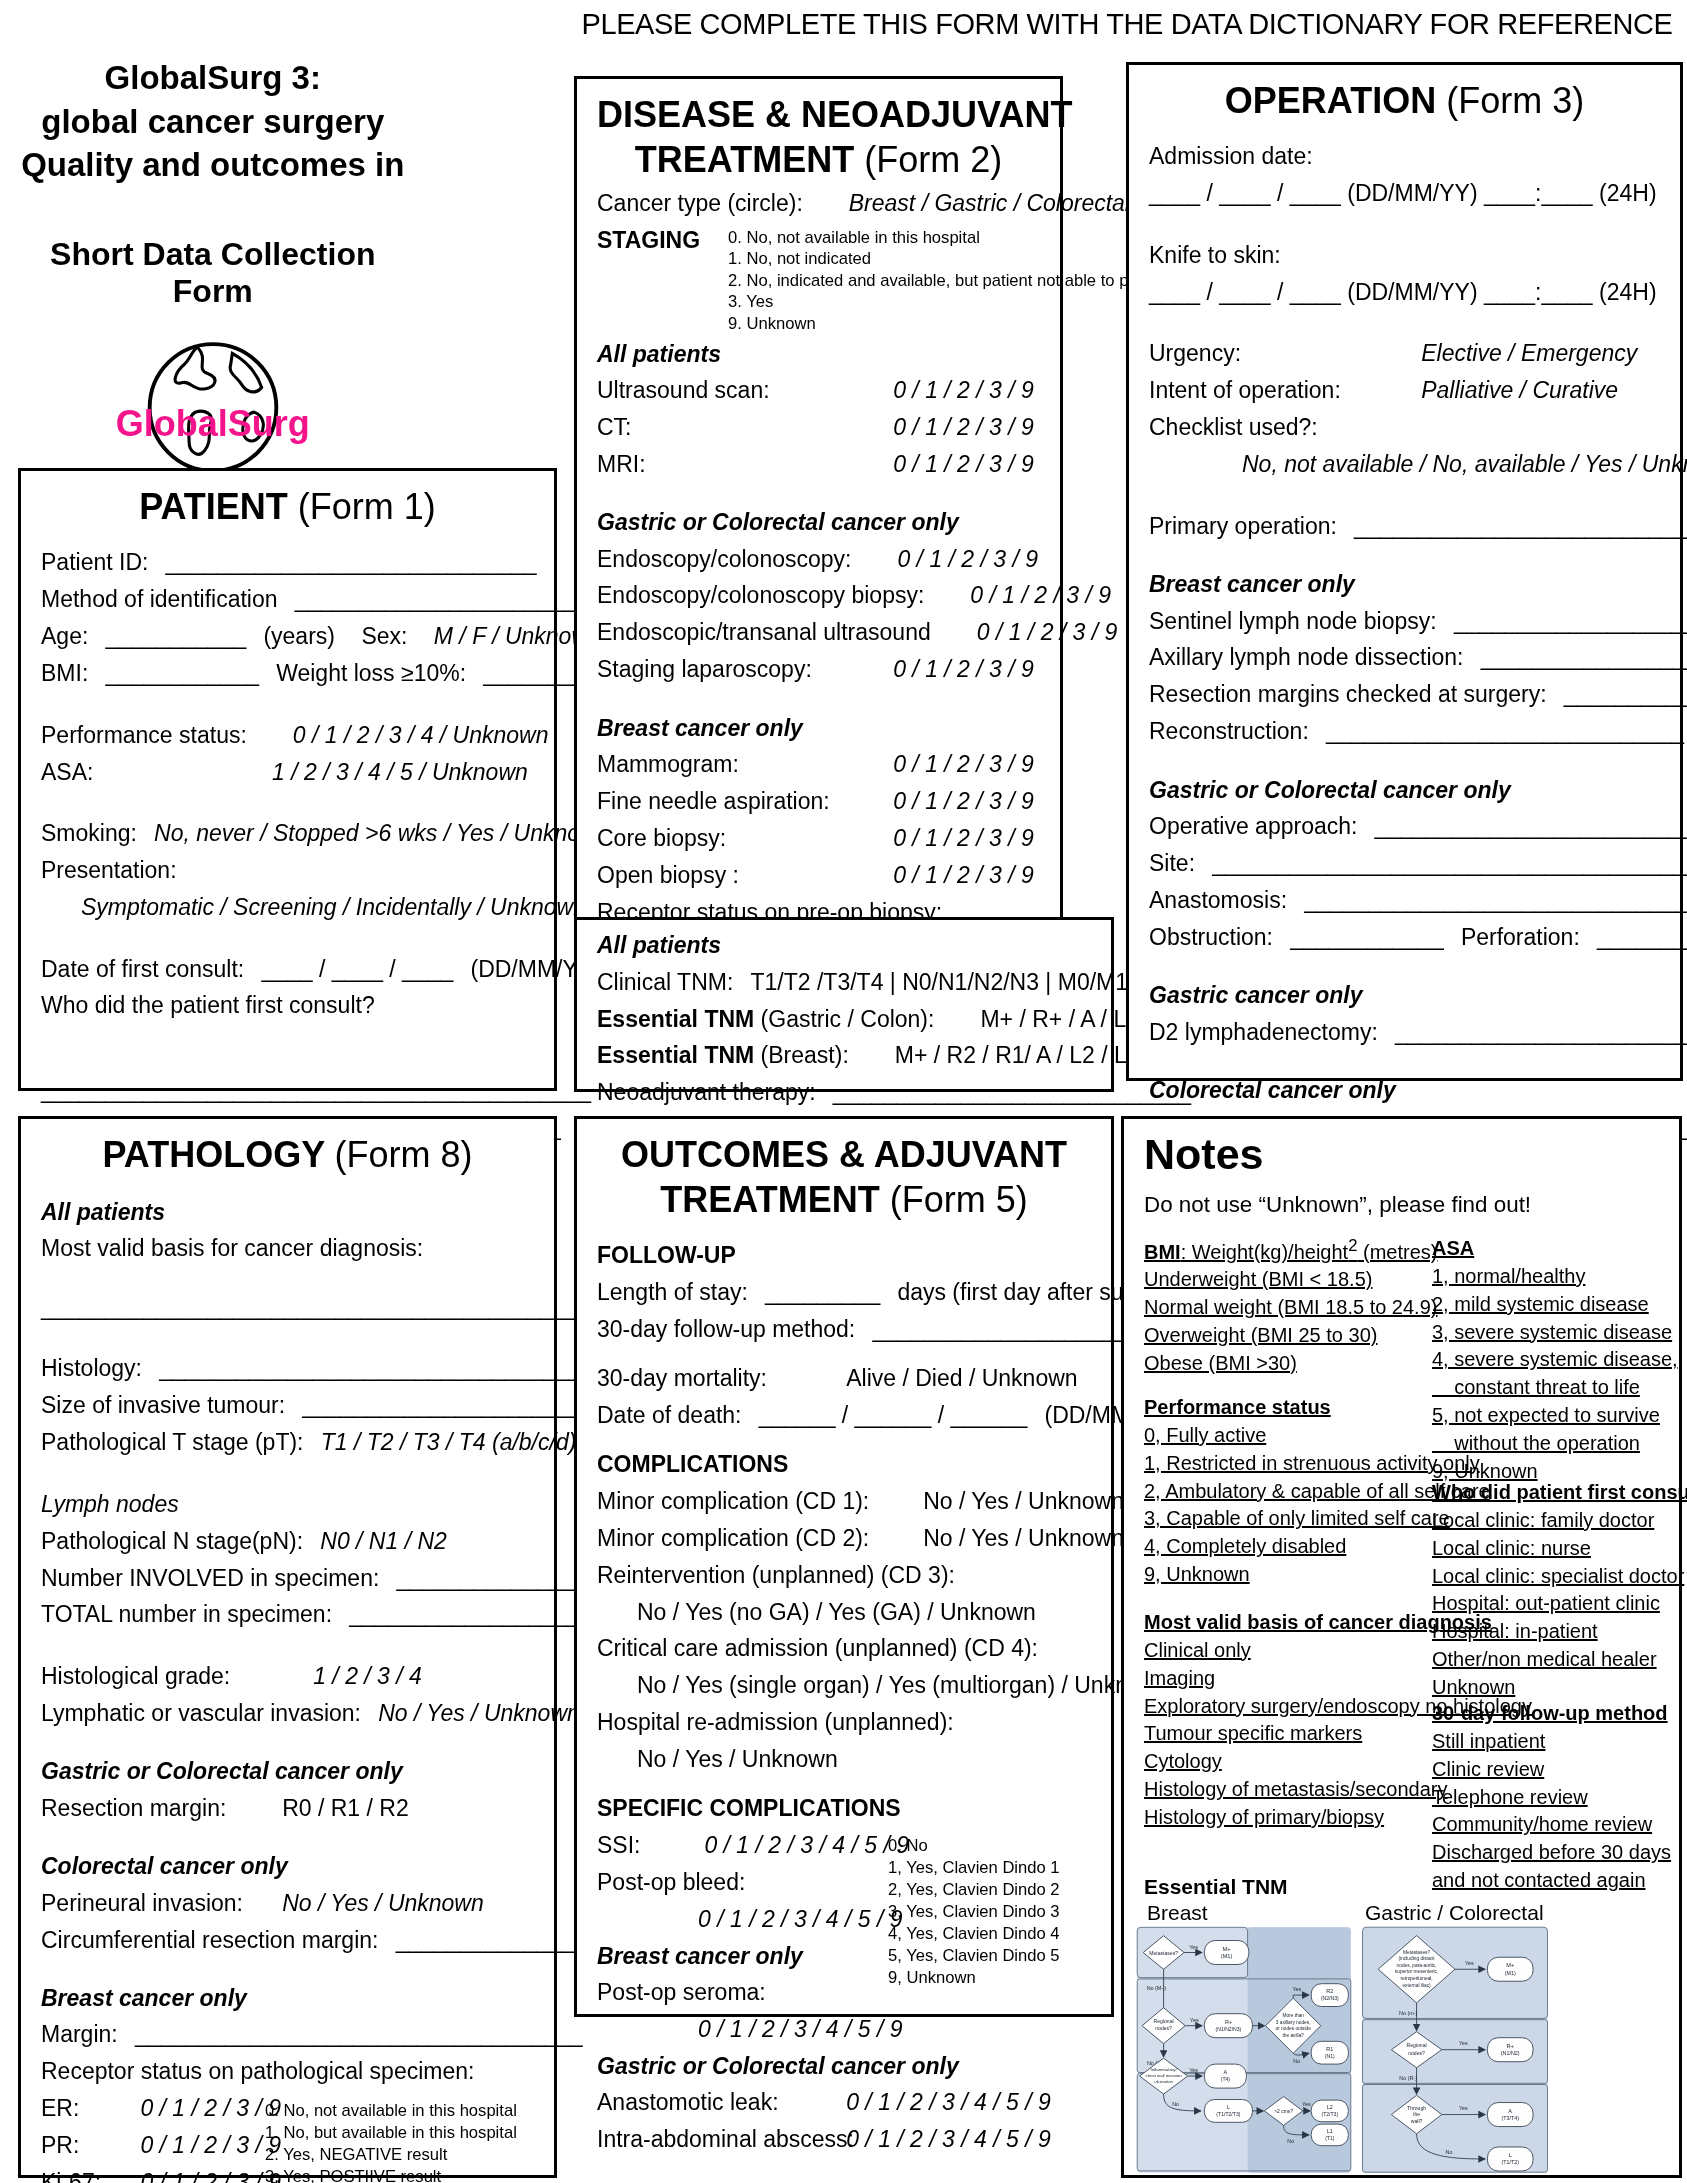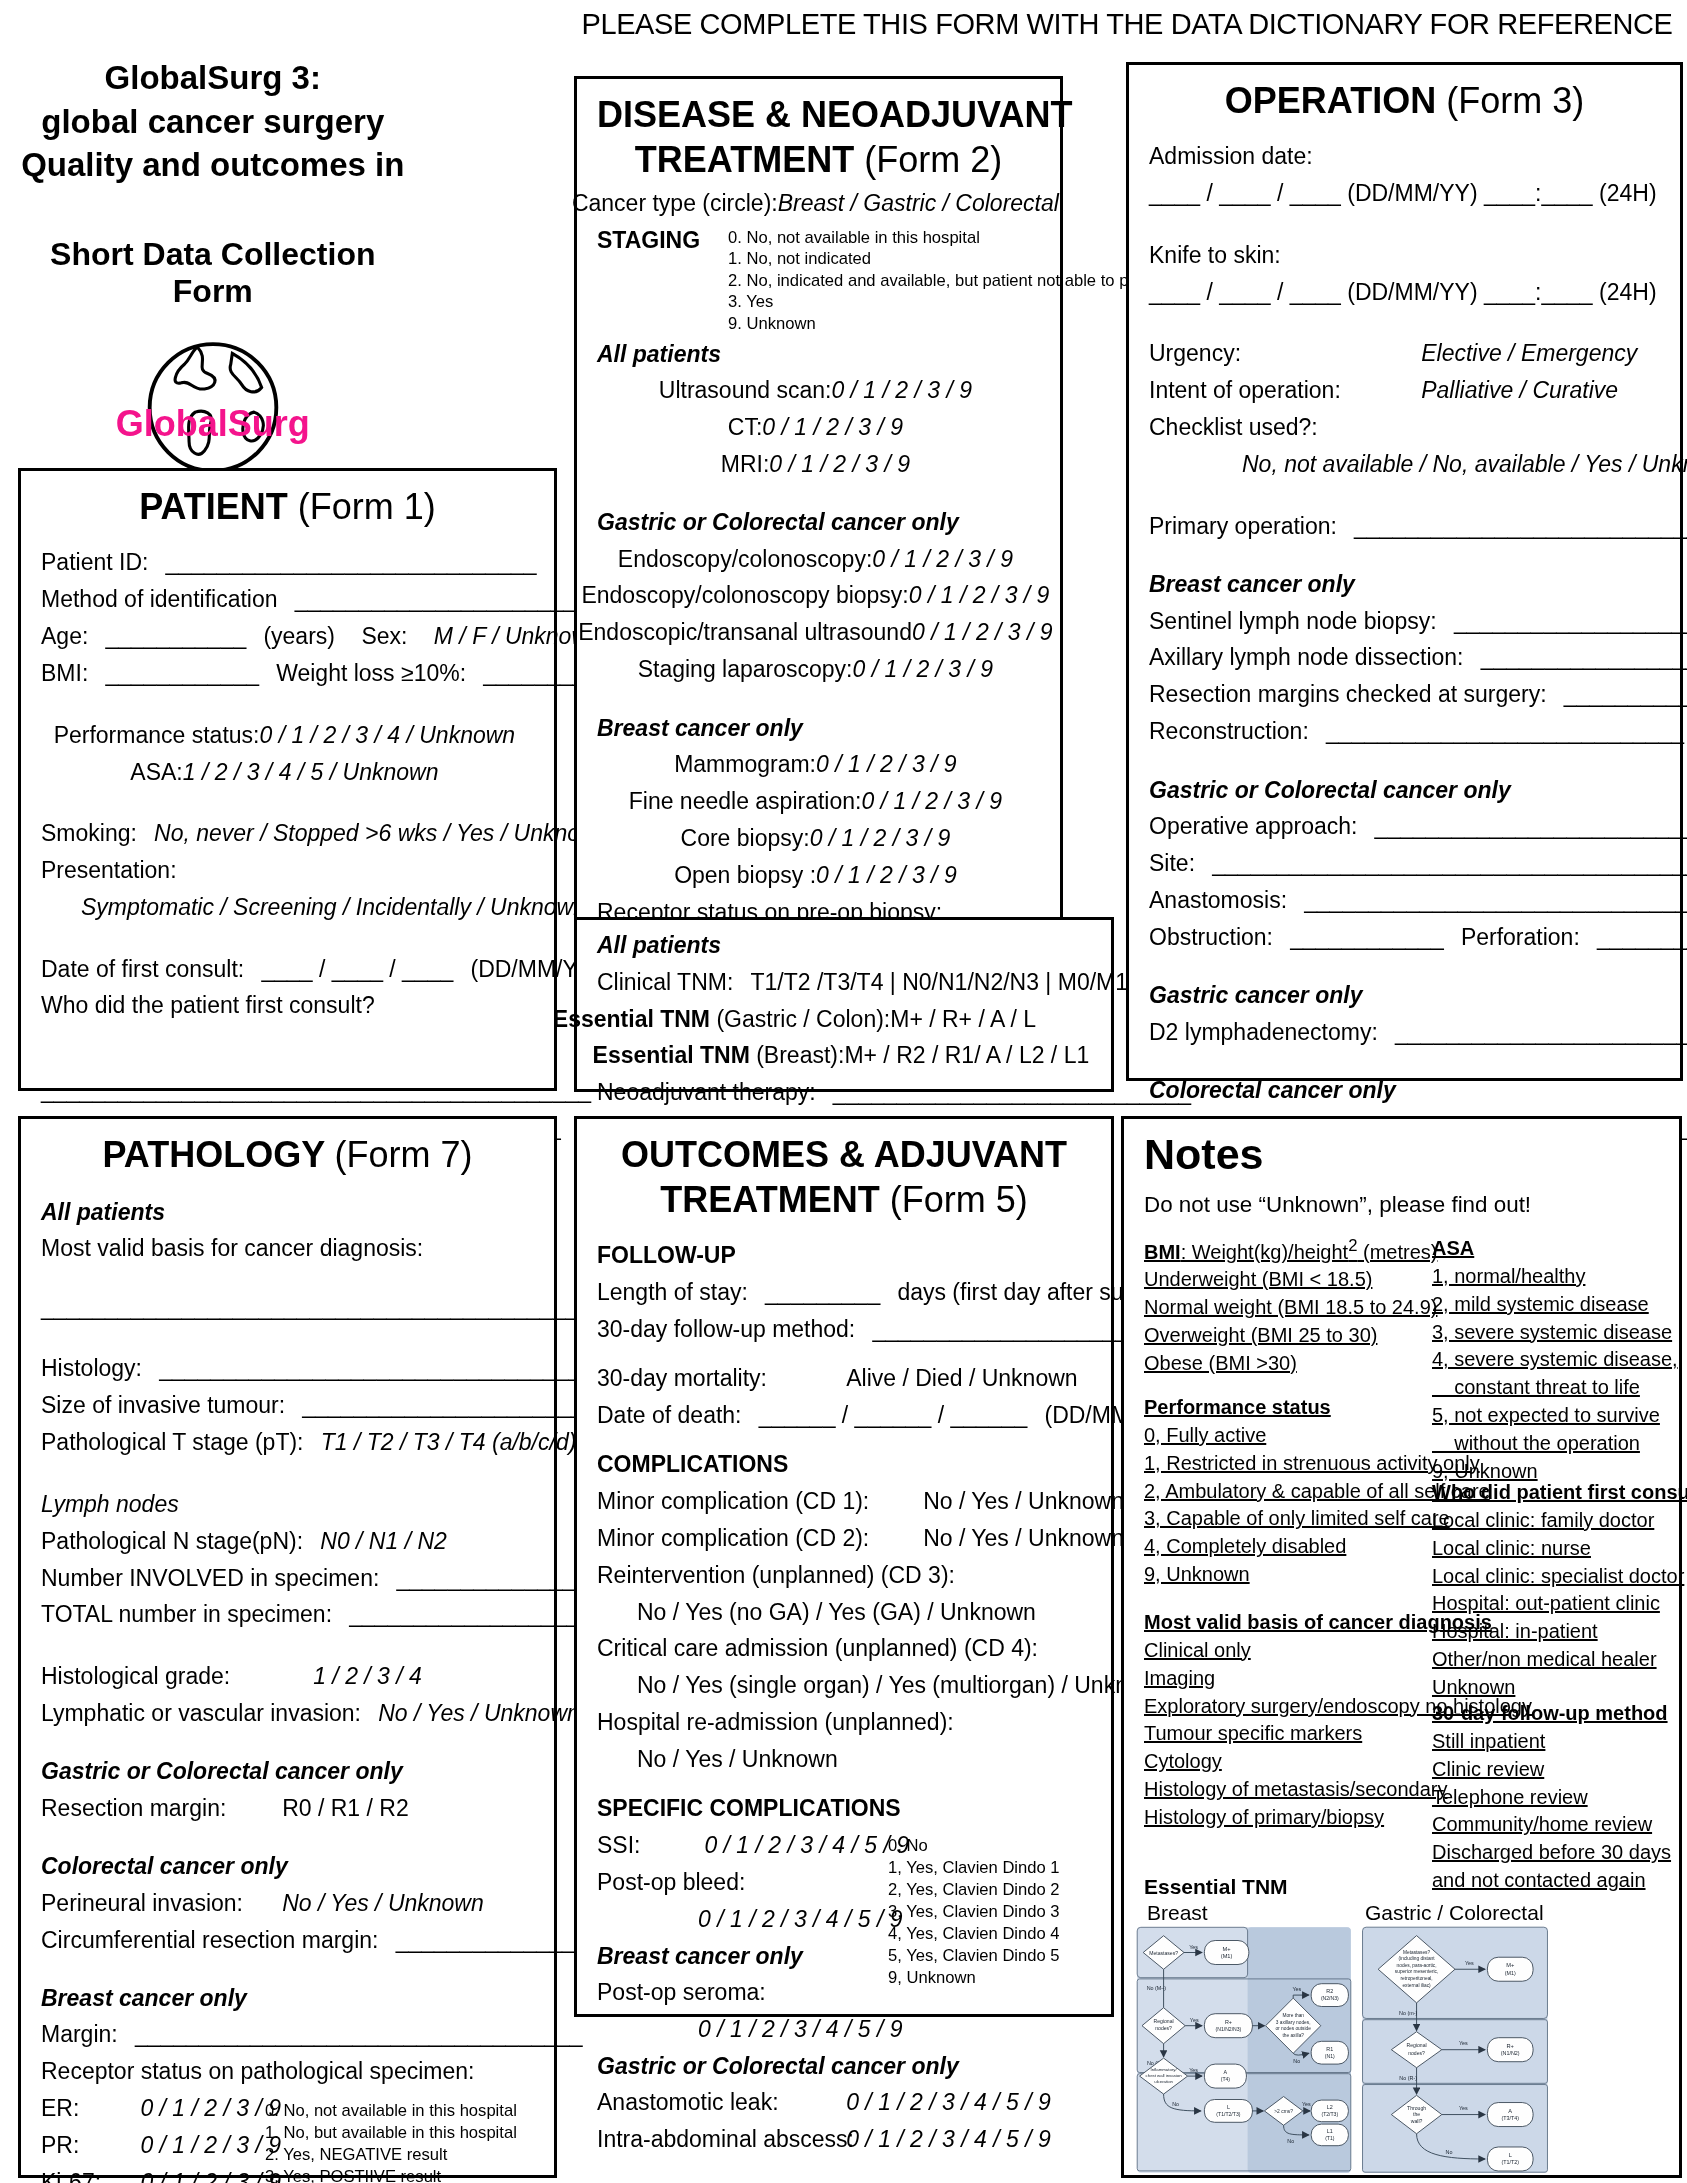--- a/index.html
+++ b/index.html
@@ -4,21 +4,21 @@
 <style>
   html,body{margin:0;padding:0;background:#ffffff;}
   .page{position:relative;width:1688px;height:2183px;background:#fff;
         font-family:"Liberation Sans",sans-serif;color:#000;overflow:hidden;}
   .abs{position:absolute;}
   .box{position:absolute;border:3.1px solid #000;background:#fff;padding:12.4px 20px;box-sizing:border-box;}
   .ttl{text-align:center;font-size:36px;font-weight:700;line-height:1.15;margin:3.1px 0 7.7px 0;white-space:nowrap;}
   .ttl .nm{font-weight:400;}
   .row{font-size:23px;line-height:1.2;margin-top:9.3px;white-space:nowrap;}
   .inl > * + *{margin-left:10.8px;}
-  .fx{display:flex;justify-content:center;padding-right:6.2px;}
+  .fx{display:flex;justify-content:space-between;padding-right:6.2px;gap:46px;}
   .opt{font-style:italic;}
   .sec{font-weight:700;font-style:italic;font-size:23px;margin-top:31px;white-space:nowrap;}
   .hdr{font-weight:700;}
   .small{font-size:16.6px;line-height:1.3;}
   .instr{position:absolute;left:576px;top:7.7px;width:1102px;text-align:center;
          font-size:29px;font-weight:400;letter-spacing:-0.4px;}
   .branding{position:absolute;left:19.3px;top:56px;width:387px;text-align:center;}
   .b1{font-size:33px;font-weight:700;line-height:1.32;}
   .bsub{font-size:32px;font-weight:700;margin-top:49px;}
   .globewrap{position:relative;width:178px;height:139px;margin:28px auto 0;}
@@ -307,21 +307,21 @@
     <div class="row inl">
       <span>Stoma formed:</span>
       <span class="opt">(if yes, what type)</span>
       <span>__________________</span>
     </div>
   </section>
 
   <section class="box" style="left:18px;top:1116px;width:539px;height:1062px;">
     <div class="ttl">
       <span>PATHOLOGY</span>
-      <span class="nm">(Form 7)</span>
+      <span class="nm">(Form 8)</span>
     </div>
     <div class="sec" style="margin-top:23px;">All patients</div>
     <div class="row">Most valid basis for cancer diagnosis:</div>
     <div class="row" style="margin-top:31px;">____________________________________________</div>
     <div class="row inl sp">
       <span>Histology:</span>
       <span>______________________________________</span>
     </div>
     <div class="row inl">
       <span>Size of invasive tumour:</span>

